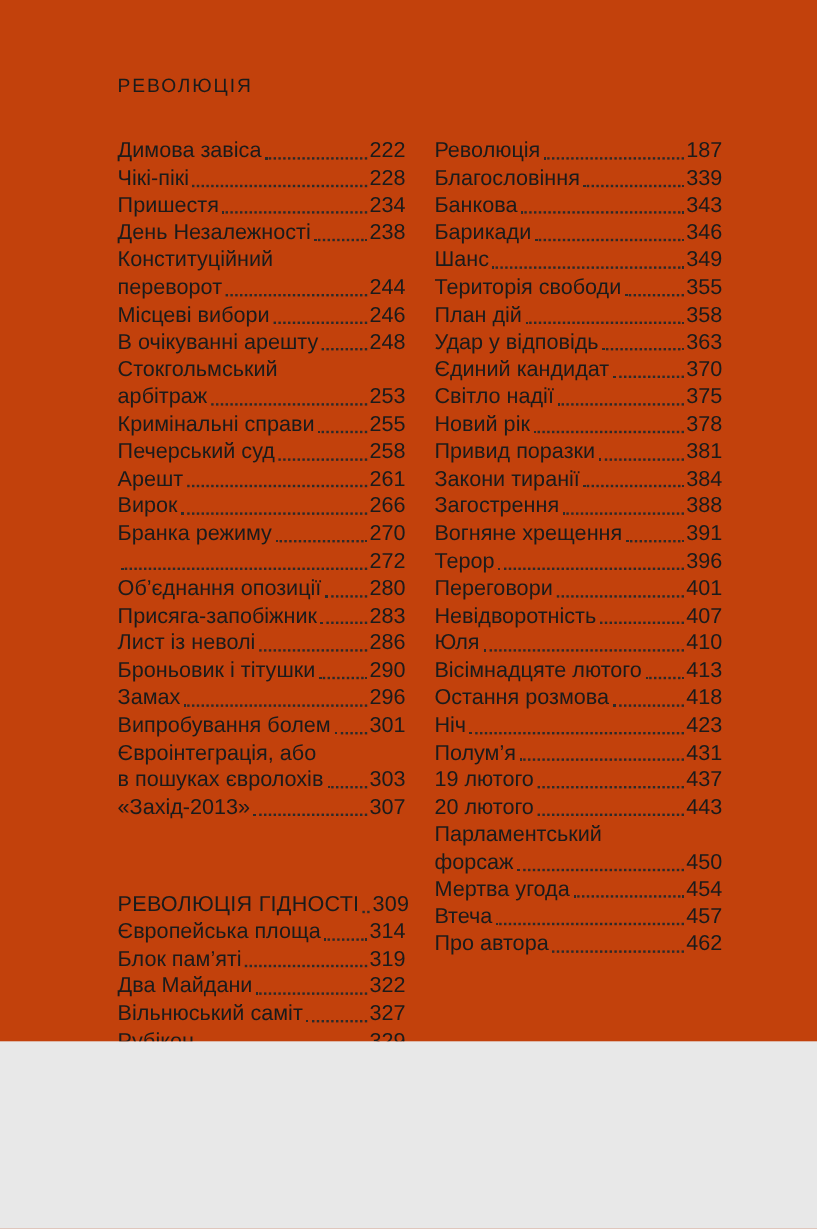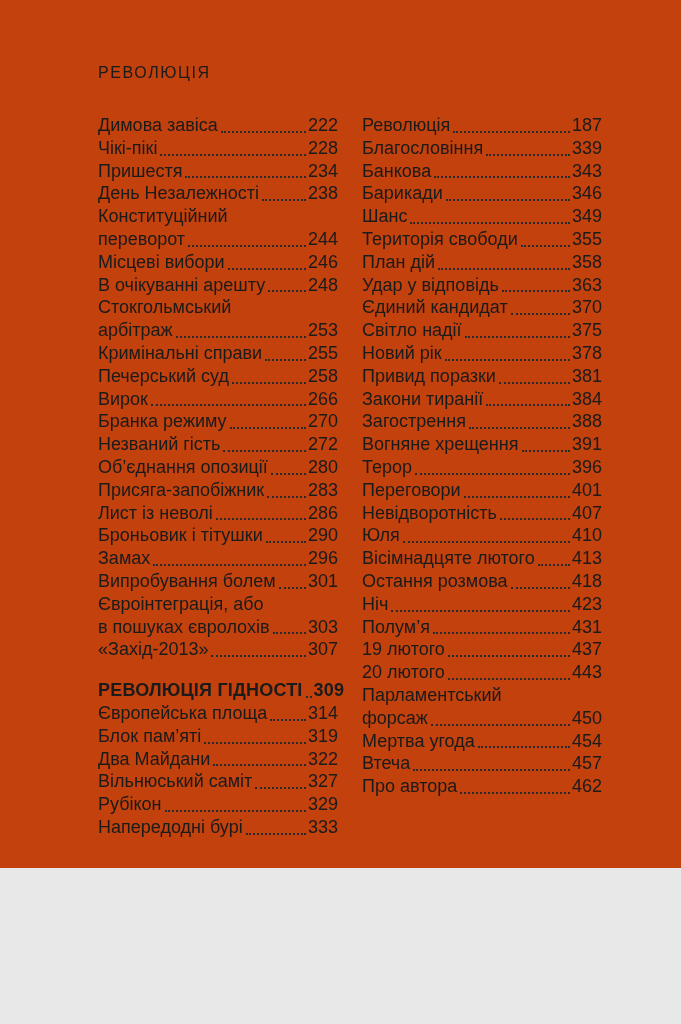--- a/index.html
+++ b/index.html
@@ -39,22 +39,23 @@
   }
   .toc-row {
     display: flex;
     align-items: flex-end;
     font-size: 18px;
     line-height: 22.8px;
     white-space: nowrap;
   }
   .toc-row.bold .toc-label,
   .toc-row.bold .toc-page {
-    font-weight: 700;
+    font-weight: 400;
     letter-spacing: 0.2px;
+    margin-top: 40px;
   }
   .toc-label {
     flex: 0 0 auto;
   }
   .toc-leader {
     flex: 1 1 auto;
     min-width: 6px;
     align-self: flex-end;
     height: 0;
     border-bottom: 2.4px dotted #2a2a2a;
@@ -132,31 +133,35 @@
           <span class="toc-label">Кримінальні справи</span>
           <span class="toc-leader"></span>
           <span class="toc-page">255</span>
         </div>
         <div class="toc-row">
           <span class="toc-label">Печерський суд</span>
           <span class="toc-leader"></span>
           <span class="toc-page">258</span>
         </div>
         <div class="toc-row">
+          <span class="toc-label">Арешт</span>
+          <span class="toc-leader"></span>
+          <span class="toc-page">261</span>
+        </div>
+        <div class="toc-row">
           <span class="toc-label">Вирок</span>
           <span class="toc-leader"></span>
           <span class="toc-page">266</span>
         </div>
         <div class="toc-row">
           <span class="toc-label">Бранка режиму</span>
           <span class="toc-leader"></span>
           <span class="toc-page">270</span>
         </div>
         <div class="toc-row">
-          <span class="toc-label">Незваний гість</span>
           <span class="toc-leader"></span>
           <span class="toc-page">272</span>
         </div>
         <div class="toc-row">
           <span class="toc-label">Об’єднання опозиції</span>
           <span class="toc-leader"></span>
           <span class="toc-page">280</span>
         </div>
         <div class="toc-row">
           <span class="toc-label">Присяга-запобіжник</span>

